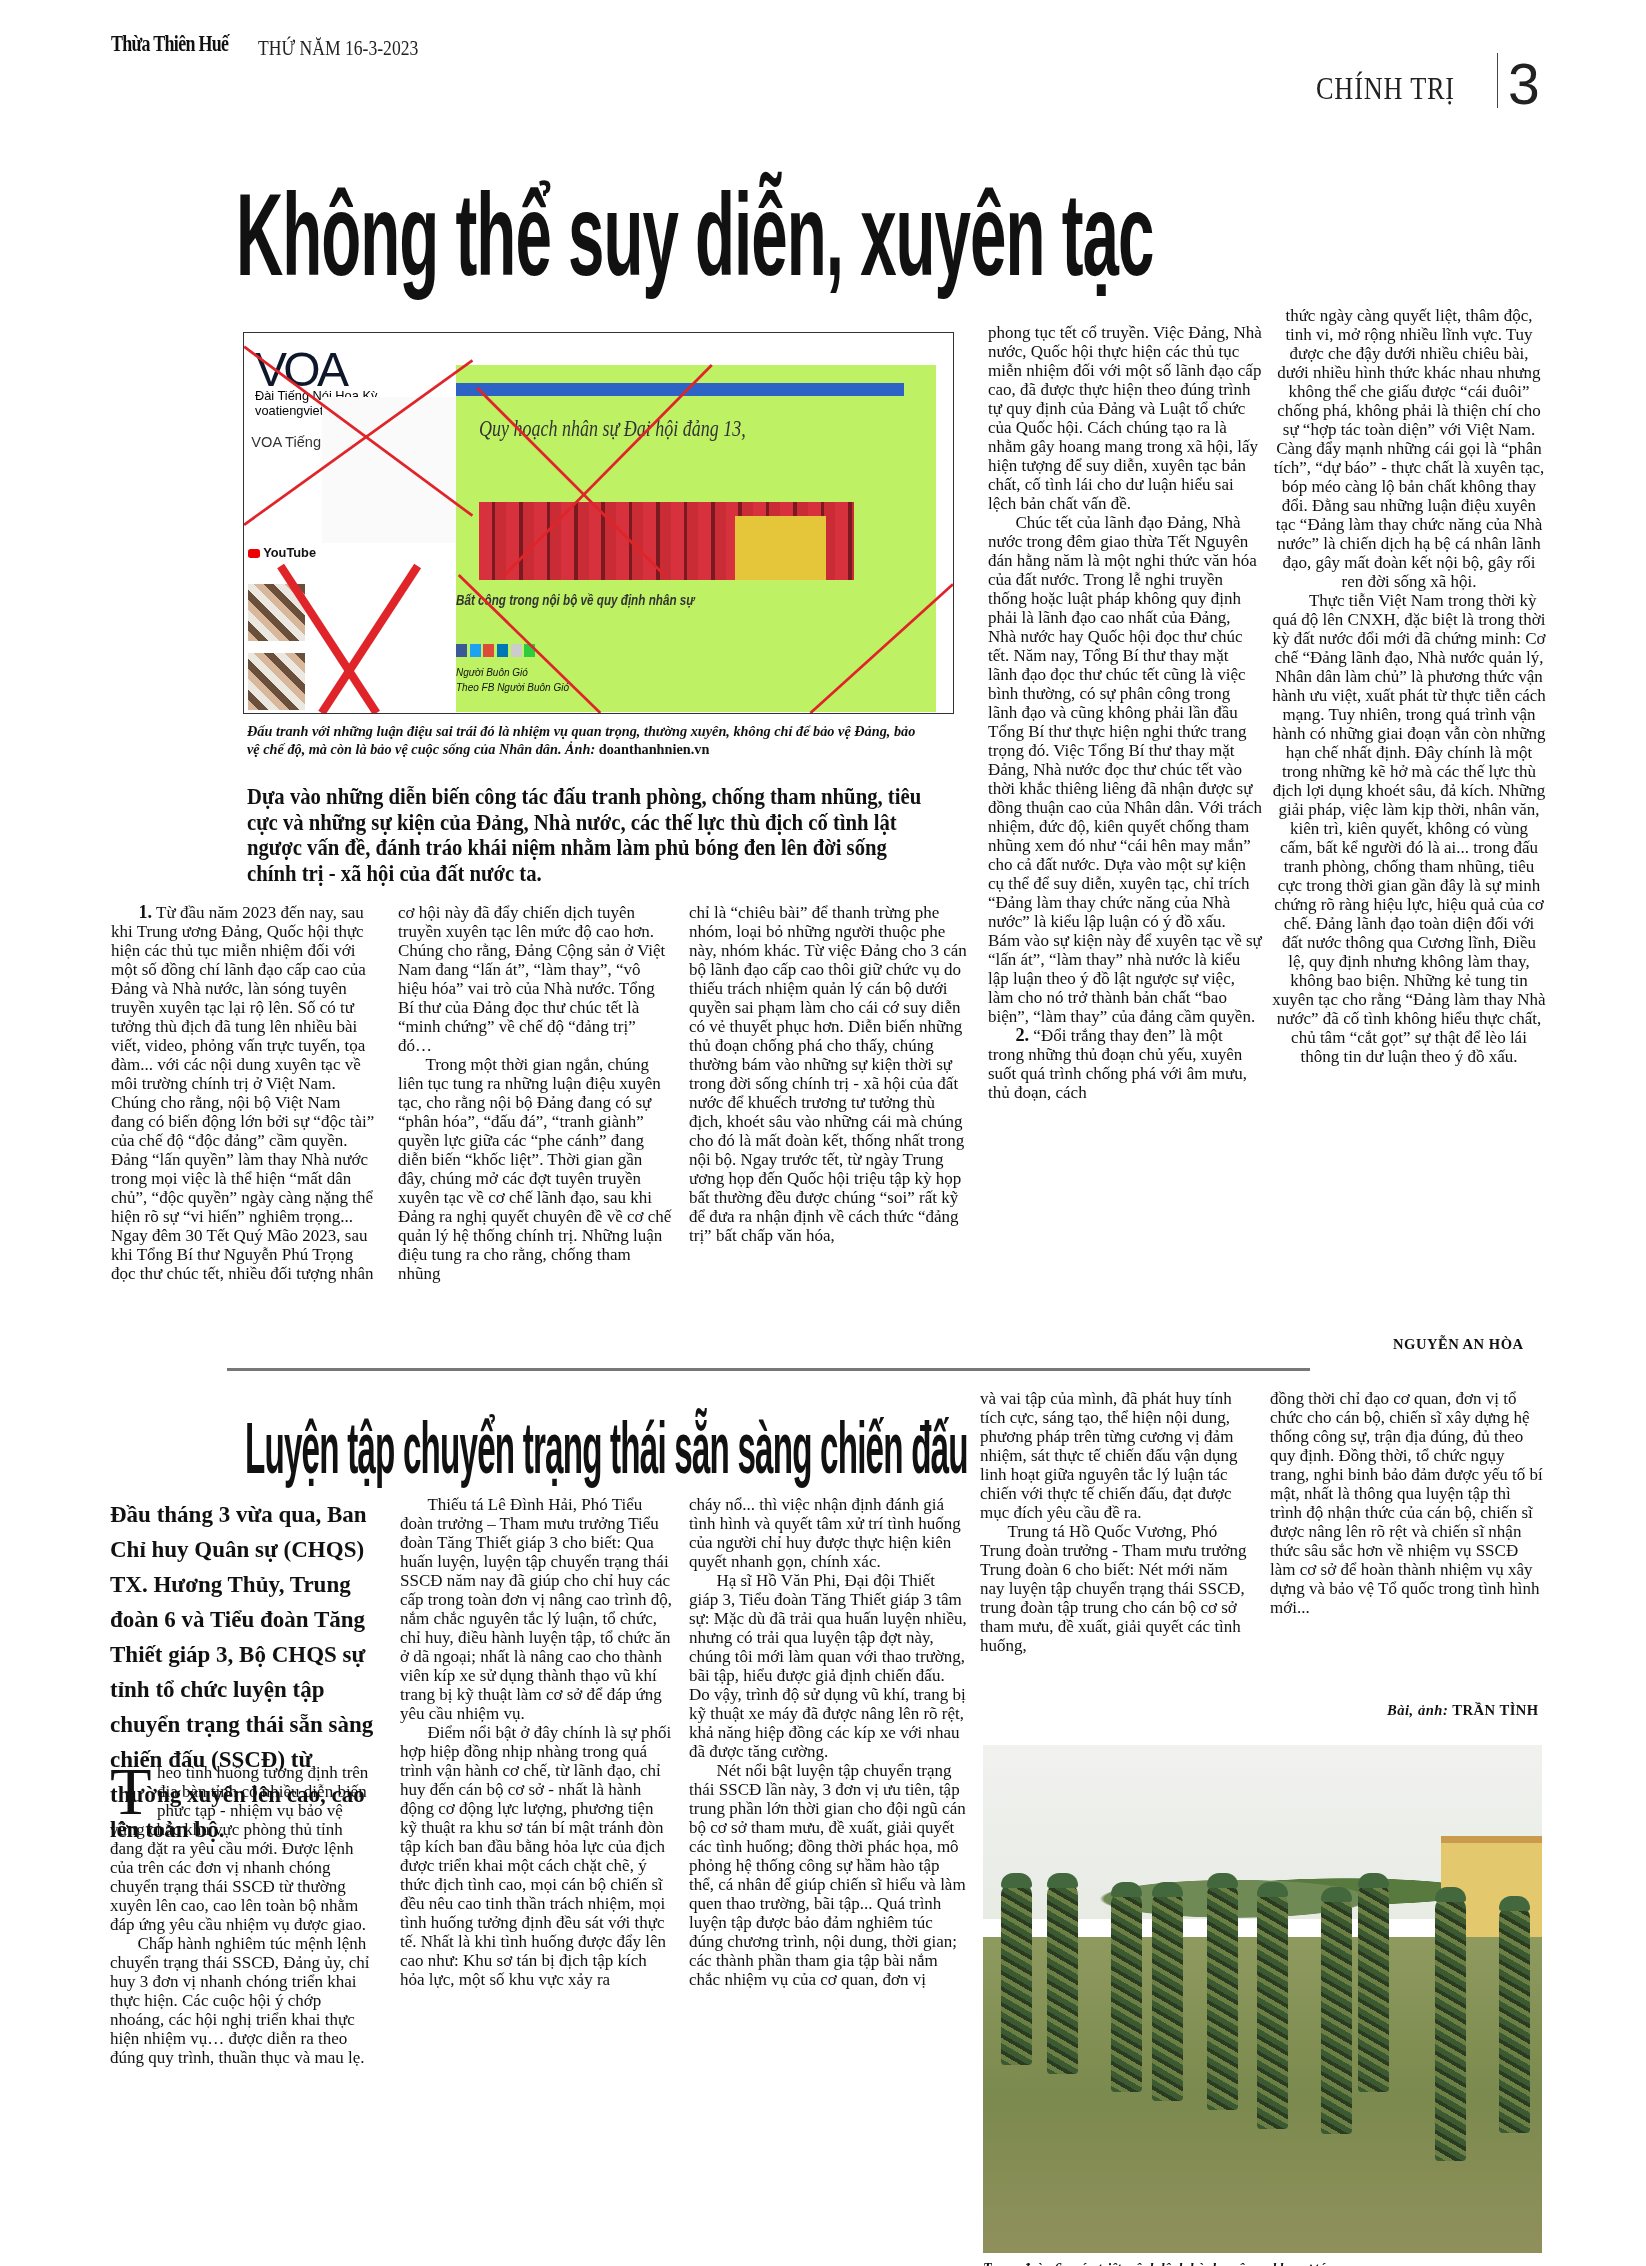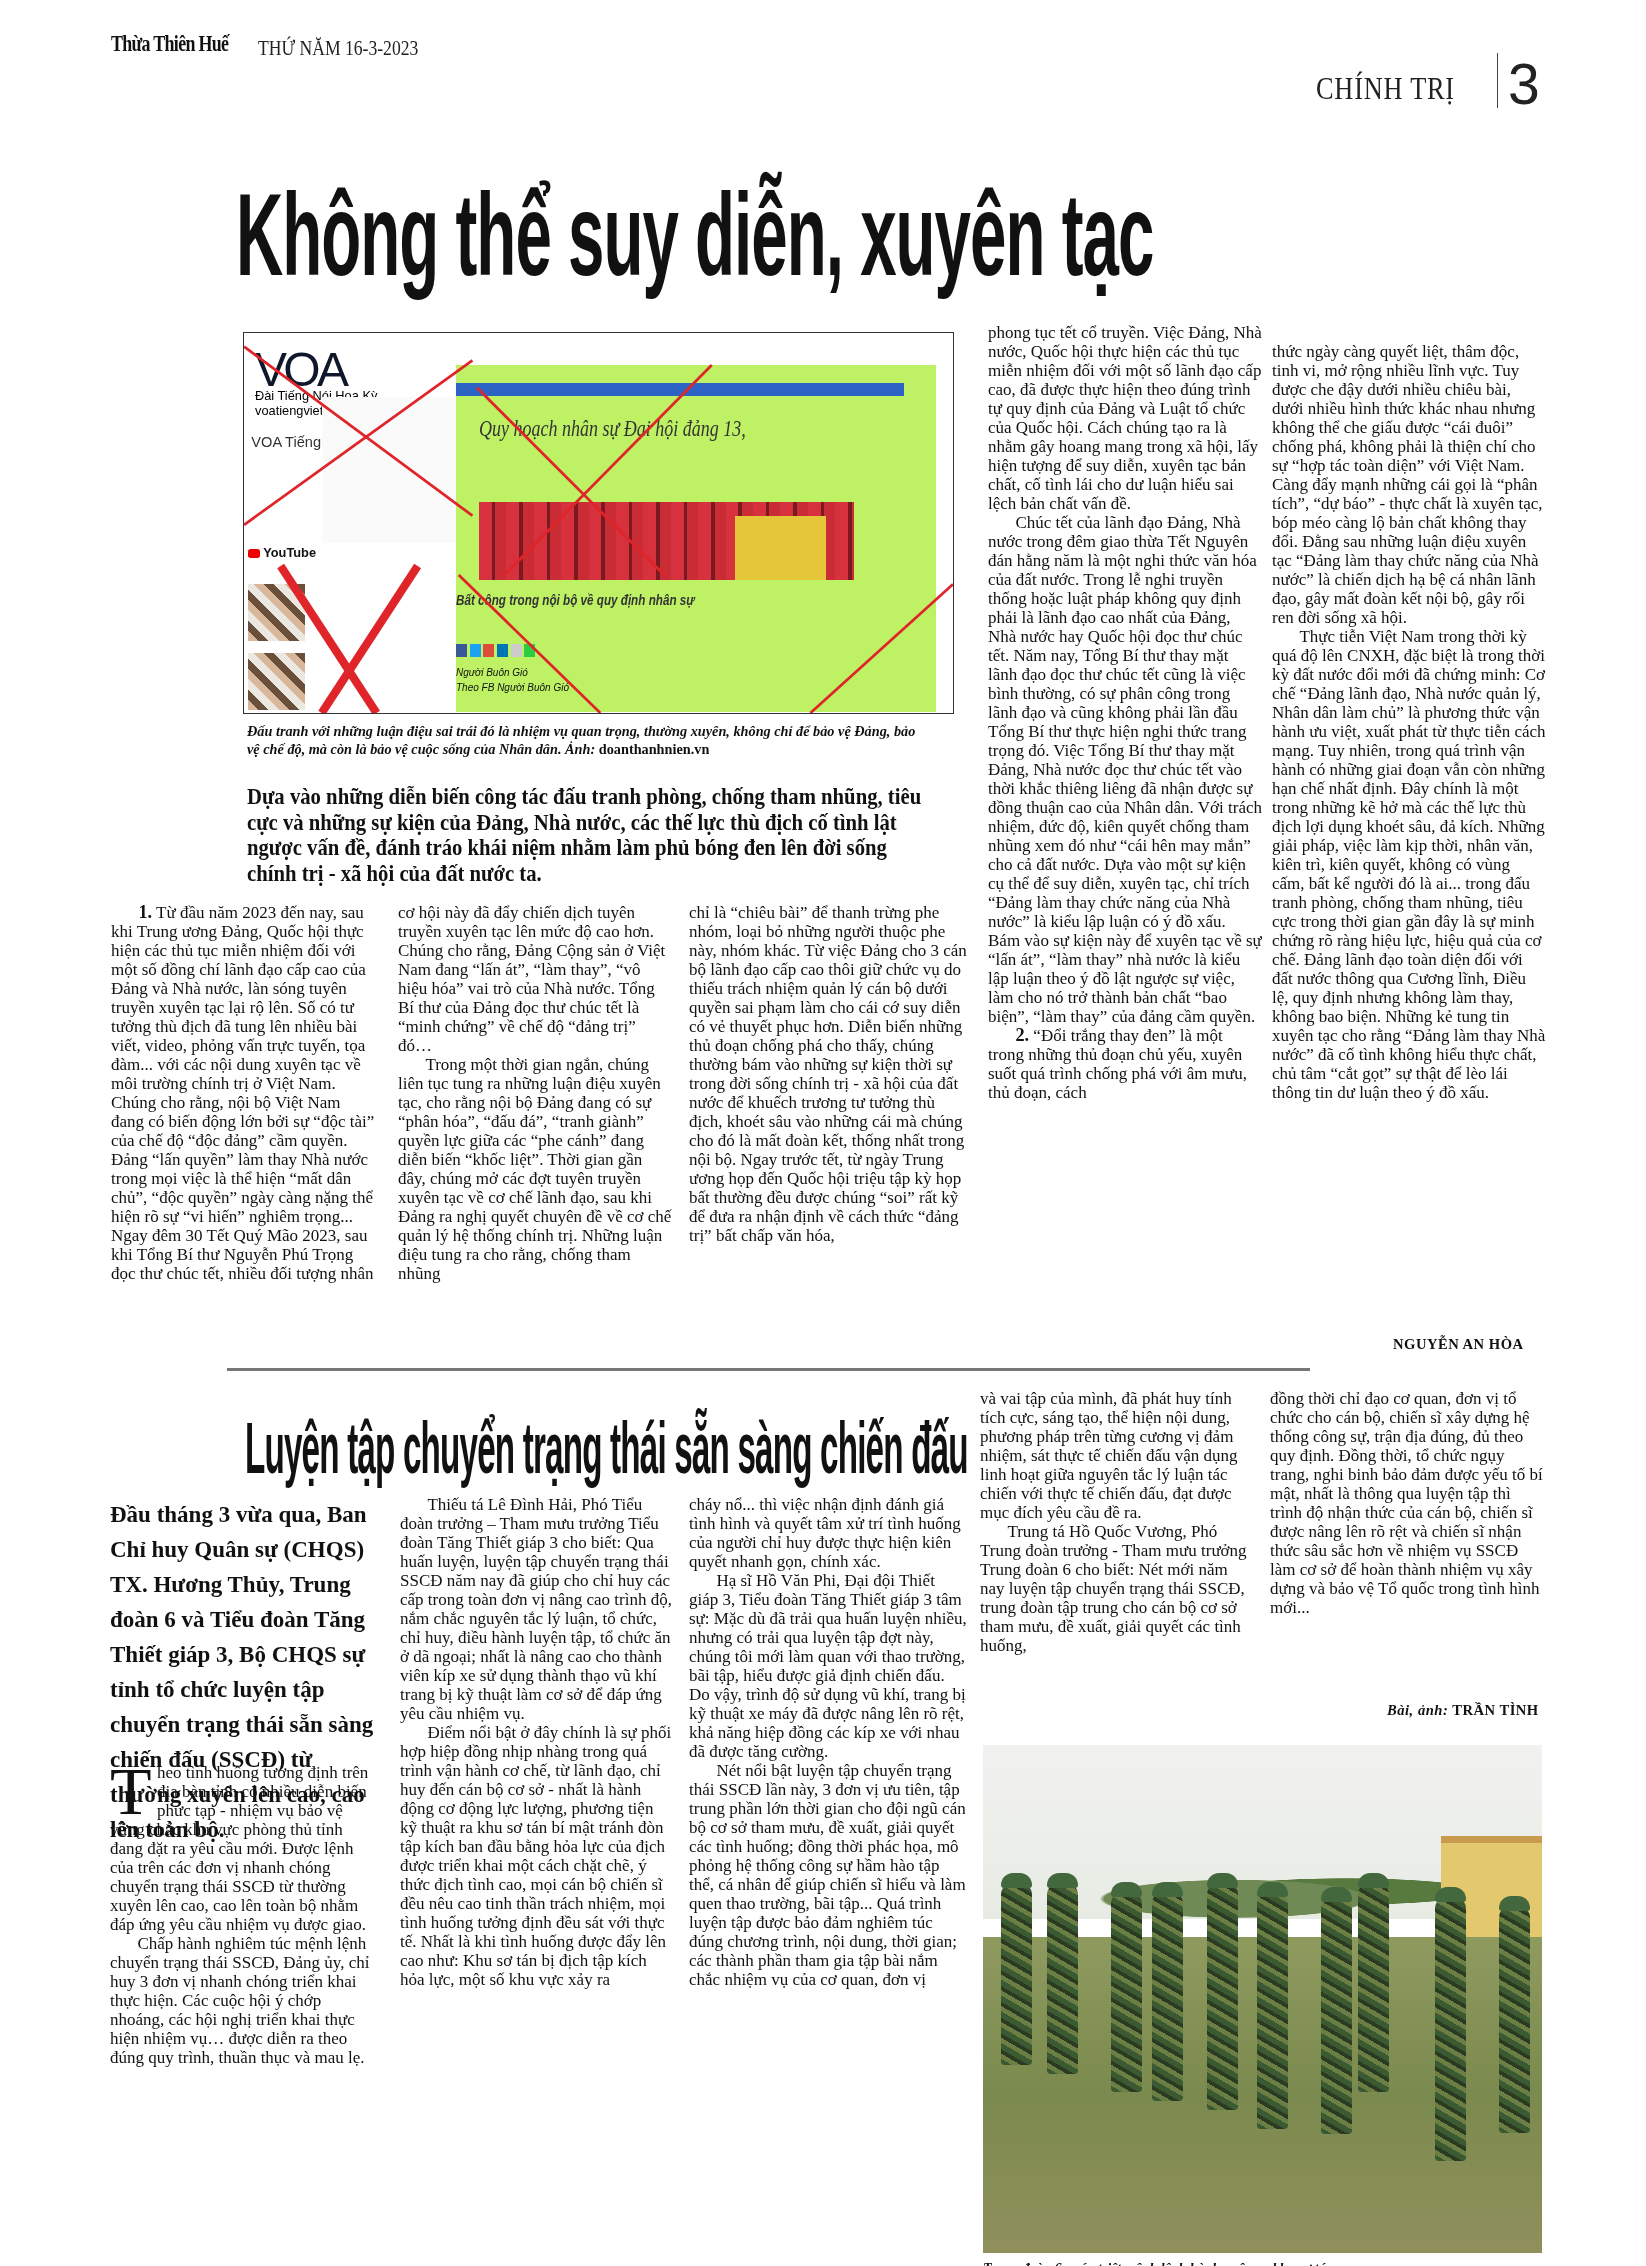--- a/index.html
+++ b/index.html
@@ -108,21 +108,21 @@
   <p>Trong một thời gian ngắn, chúng liên tục tung ra những luận điệu xuyên tạc, cho rằng nội bộ Đảng đang có sự “phân hóa”, “đấu đá”, “tranh giành” quyền lực giữa các “phe cánh” đang diễn biến “khốc liệt”. Thời gian gần đây, chúng mở các đợt tuyên truyền xuyên tạc về cơ chế lãnh đạo, sau khi Đảng ra nghị quyết chuyên đề về cơ chế quản lý hệ thống chính trị. Những luận điệu tung ra cho rằng, chống tham nhũng</p>
 </div>
 <div class="abs col" style="left:689px;top:903px;width:279px;">
   <p class="first">chỉ là “chiêu bài” để thanh trừng phe nhóm, loại bỏ những người thuộc phe này, nhóm khác. Từ việc Đảng cho 3 cán bộ lãnh đạo cấp cao thôi giữ chức vụ do thiếu trách nhiệm quản lý cán bộ dưới quyền sai phạm làm cho cái cớ suy diễn có vẻ thuyết phục hơn. Diễn biến những thủ đoạn chống phá cho thấy, chúng thường bám vào những sự kiện thời sự trong đời sống chính trị - xã hội của đất nước để khuếch trương tư tưởng thù địch, khoét sâu vào những cái mà chúng cho đó là mất đoàn kết, thống nhất trong nội bộ. Ngay trước tết, từ ngày Trung ương họp đến Quốc hội triệu tập kỳ họp bất thường đều được chúng “soi” rất kỹ để đưa ra nhận định về cách thức “đảng trị” bất chấp văn hóa,</p>
 </div>
 <div class="abs col" style="left:980px;top:323px;width:274px;margin-left:8px;">
   <p class="first">phong tục tết cổ truyền. Việc Đảng, Nhà nước, Quốc hội thực hiện các thủ tục miễn nhiệm đối với một số lãnh đạo cấp cao, đã được thực hiện theo đúng trình tự quy định của Đảng và Luật tổ chức của Quốc hội. Cách chúng tạo ra là nhằm gây hoang mang trong xã hội, lấy hiện tượng để suy diễn, xuyên tạc bản chất, cố tình lái cho dư luận hiểu sai lệch bản chất vấn đề.</p>
   <p>Chúc tết của lãnh đạo Đảng, Nhà nước trong đêm giao thừa Tết Nguyên đán hằng năm là một nghi thức văn hóa của đất nước. Trong lễ nghi truyền thống hoặc luật pháp không quy định phải là lãnh đạo cao nhất của Đảng, Nhà nước hay Quốc hội đọc thư chúc tết. Năm nay, Tổng Bí thư thay mặt lãnh đạo đọc thư chúc tết cũng là việc bình thường, có sự phân công trong lãnh đạo và cũng không phải lần đầu Tổng Bí thư thực hiện nghi thức trang trọng đó. Việc Tổng Bí thư thay mặt Đảng, Nhà nước đọc thư chúc tết vào thời khắc thiêng liêng đã nhận được sự đồng thuận cao của Nhân dân. Với trách nhiệm, đức độ, kiên quyết chống tham nhũng xem đó như “cái hên may mắn” cho cả đất nước. Dựa vào một sự kiện cụ thể để suy diễn, xuyên tạc, chỉ trích “Đảng làm thay chức năng của Nhà nước” là kiểu lập luận có ý đồ xấu. Bám vào sự kiện này để xuyên tạc về sự “lấn át”, “làm thay” nhà nước là kiểu lập luận theo ý đồ lật ngược sự việc, làm cho nó trở thành bản chất “bao biện”, “làm thay” của đảng cầm quyền.</p>
   <p><span class="num">2.</span><span> “Đổi trắng thay đen” là một trong những thủ đoạn chủ yếu, xuyên suốt quá trình chống phá với âm mưu, thủ đoạn, cách</span></p>
 </div>
-<div class="abs col" style="left:1272px;top:342px;width:274px;">
+<div class="abs col" style="left:1272px;top:306px;width:274px;text-align:center;">
   <p class="first">thức ngày càng quyết liệt, thâm độc, tinh vi, mở rộng nhiều lĩnh vực. Tuy được che đậy dưới nhiều chiêu bài, dưới nhiều hình thức khác nhau nhưng không thể che giấu được “cái đuôi” chống phá, không phải là thiện chí cho sự “hợp tác toàn diện” với Việt Nam. Càng đẩy mạnh những cái gọi là “phân tích”, “dự báo” - thực chất là xuyên tạc, bóp méo càng lộ bản chất không thay đổi. Đằng sau những luận điệu xuyên tạc “Đảng làm thay chức năng của Nhà nước” là chiến dịch hạ bệ cá nhân lãnh đạo, gây mất đoàn kết nội bộ, gây rối ren đời sống xã hội.</p>
   <p>Thực tiễn Việt Nam trong thời kỳ quá độ lên CNXH, đặc biệt là trong thời kỳ đất nước đổi mới đã chứng minh: Cơ chế “Đảng lãnh đạo, Nhà nước quản lý, Nhân dân làm chủ” là phương thức vận hành ưu việt, xuất phát từ thực tiễn cách mạng. Tuy nhiên, trong quá trình vận hành có những giai đoạn vẫn còn những hạn chế nhất định. Đây chính là một trong những kẽ hở mà các thế lực thù địch lợi dụng khoét sâu, đả kích. Những giải pháp, việc làm kịp thời, nhân văn, kiên trì, kiên quyết, không có vùng cấm, bất kể người đó là ai... trong đấu tranh phòng, chống tham nhũng, tiêu cực trong thời gian gần đây là sự minh chứng rõ ràng hiệu lực, hiệu quả của cơ chế. Đảng lãnh đạo toàn diện đối với đất nước thông qua Cương lĩnh, Điều lệ, quy định nhưng không làm thay, không bao biện. Những kẻ tung tin xuyên tạc cho rằng “Đảng làm thay Nhà nước” đã cố tình không hiểu thực chất, chủ tâm “cắt gọt” sự thật để lèo lái thông tin dư luận theo ý đồ xấu.</p>
 </div>
 <div class="abs byline" style="left:1393px;top:1336px;">NGUYỄN AN HÒA</div>
 
 <div class="abs rule" style="left:227px;top:1368px;width:1083px;"></div>
 
 <h2 class="abs headline2" style="margin:0">Luyện tập chuyển trạng thái sẵn sàng chiến đấu</h2>
 
 <div class="abs sapo2">Đầu tháng 3 vừa qua, Ban Chỉ huy Quân sự (CHQS) TX. Hương Thủy, Trung đoàn 6 và Tiểu đoàn Tăng Thiết giáp 3, Bộ CHQS sự tỉnh tổ chức luyện tập chuyển trạng thái sẵn sàng chiến đấu (SSCĐ) từ thường xuyên lên cao, cao lên toàn bộ.</div>

